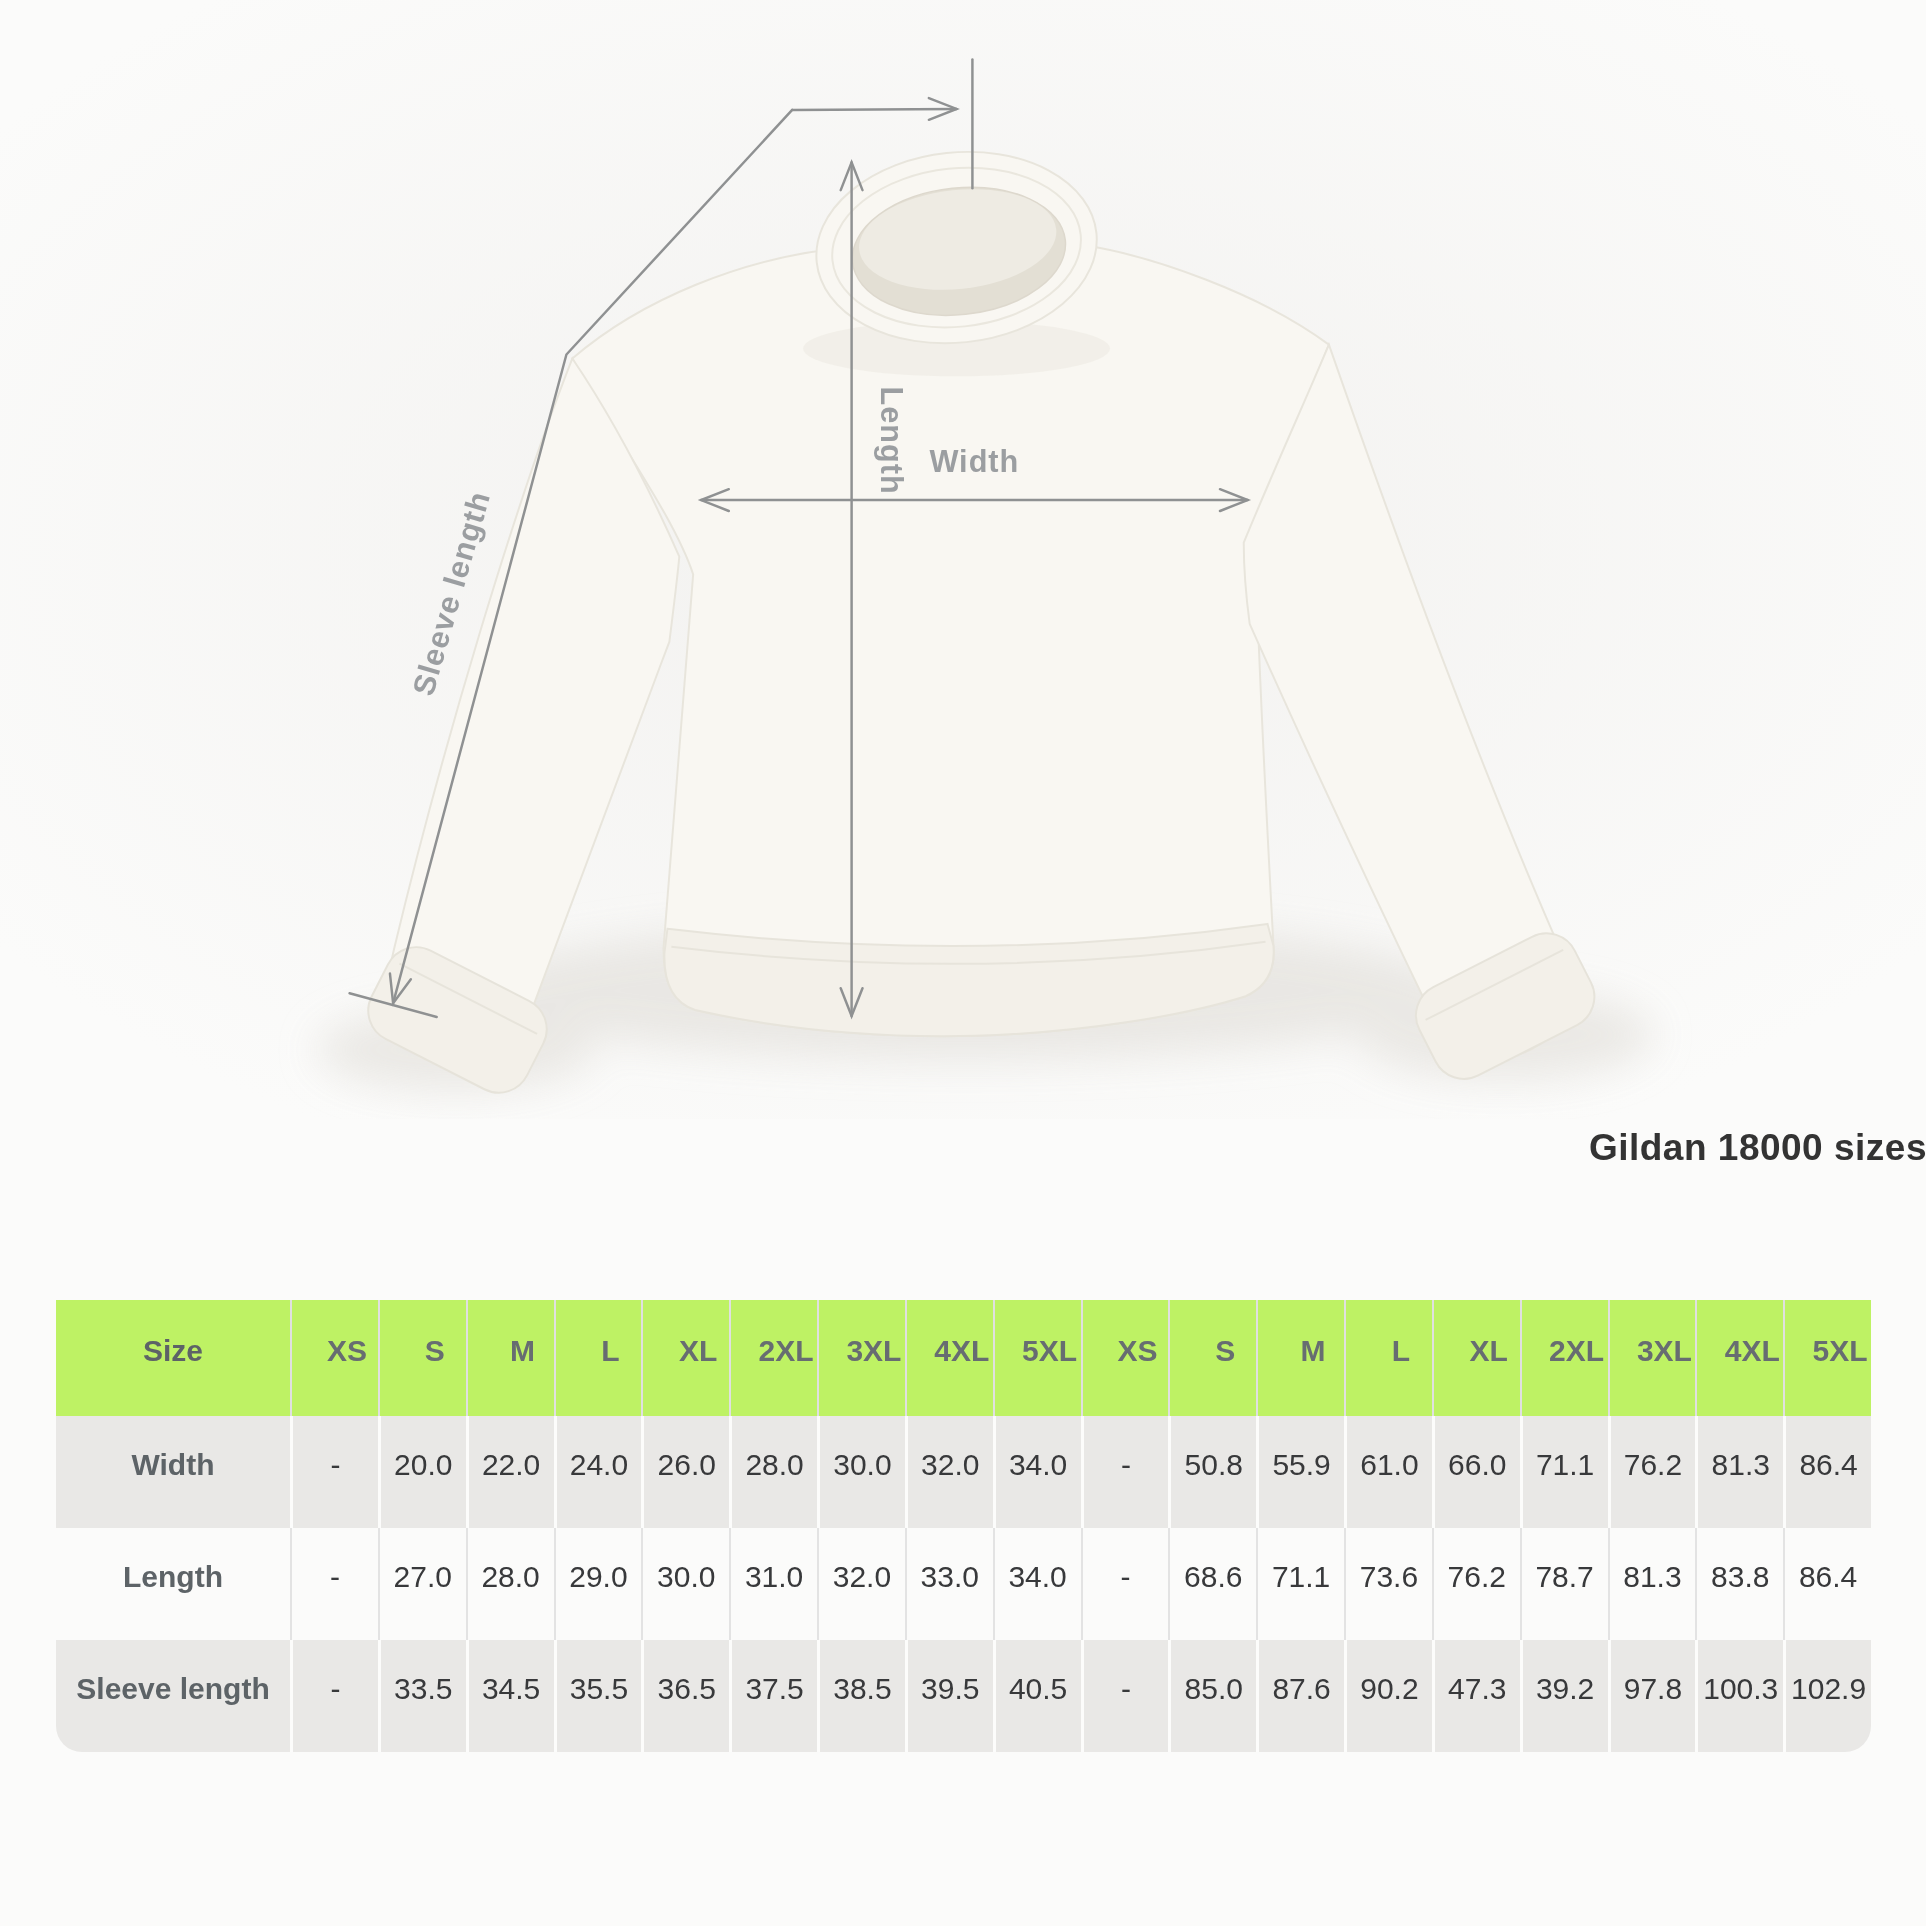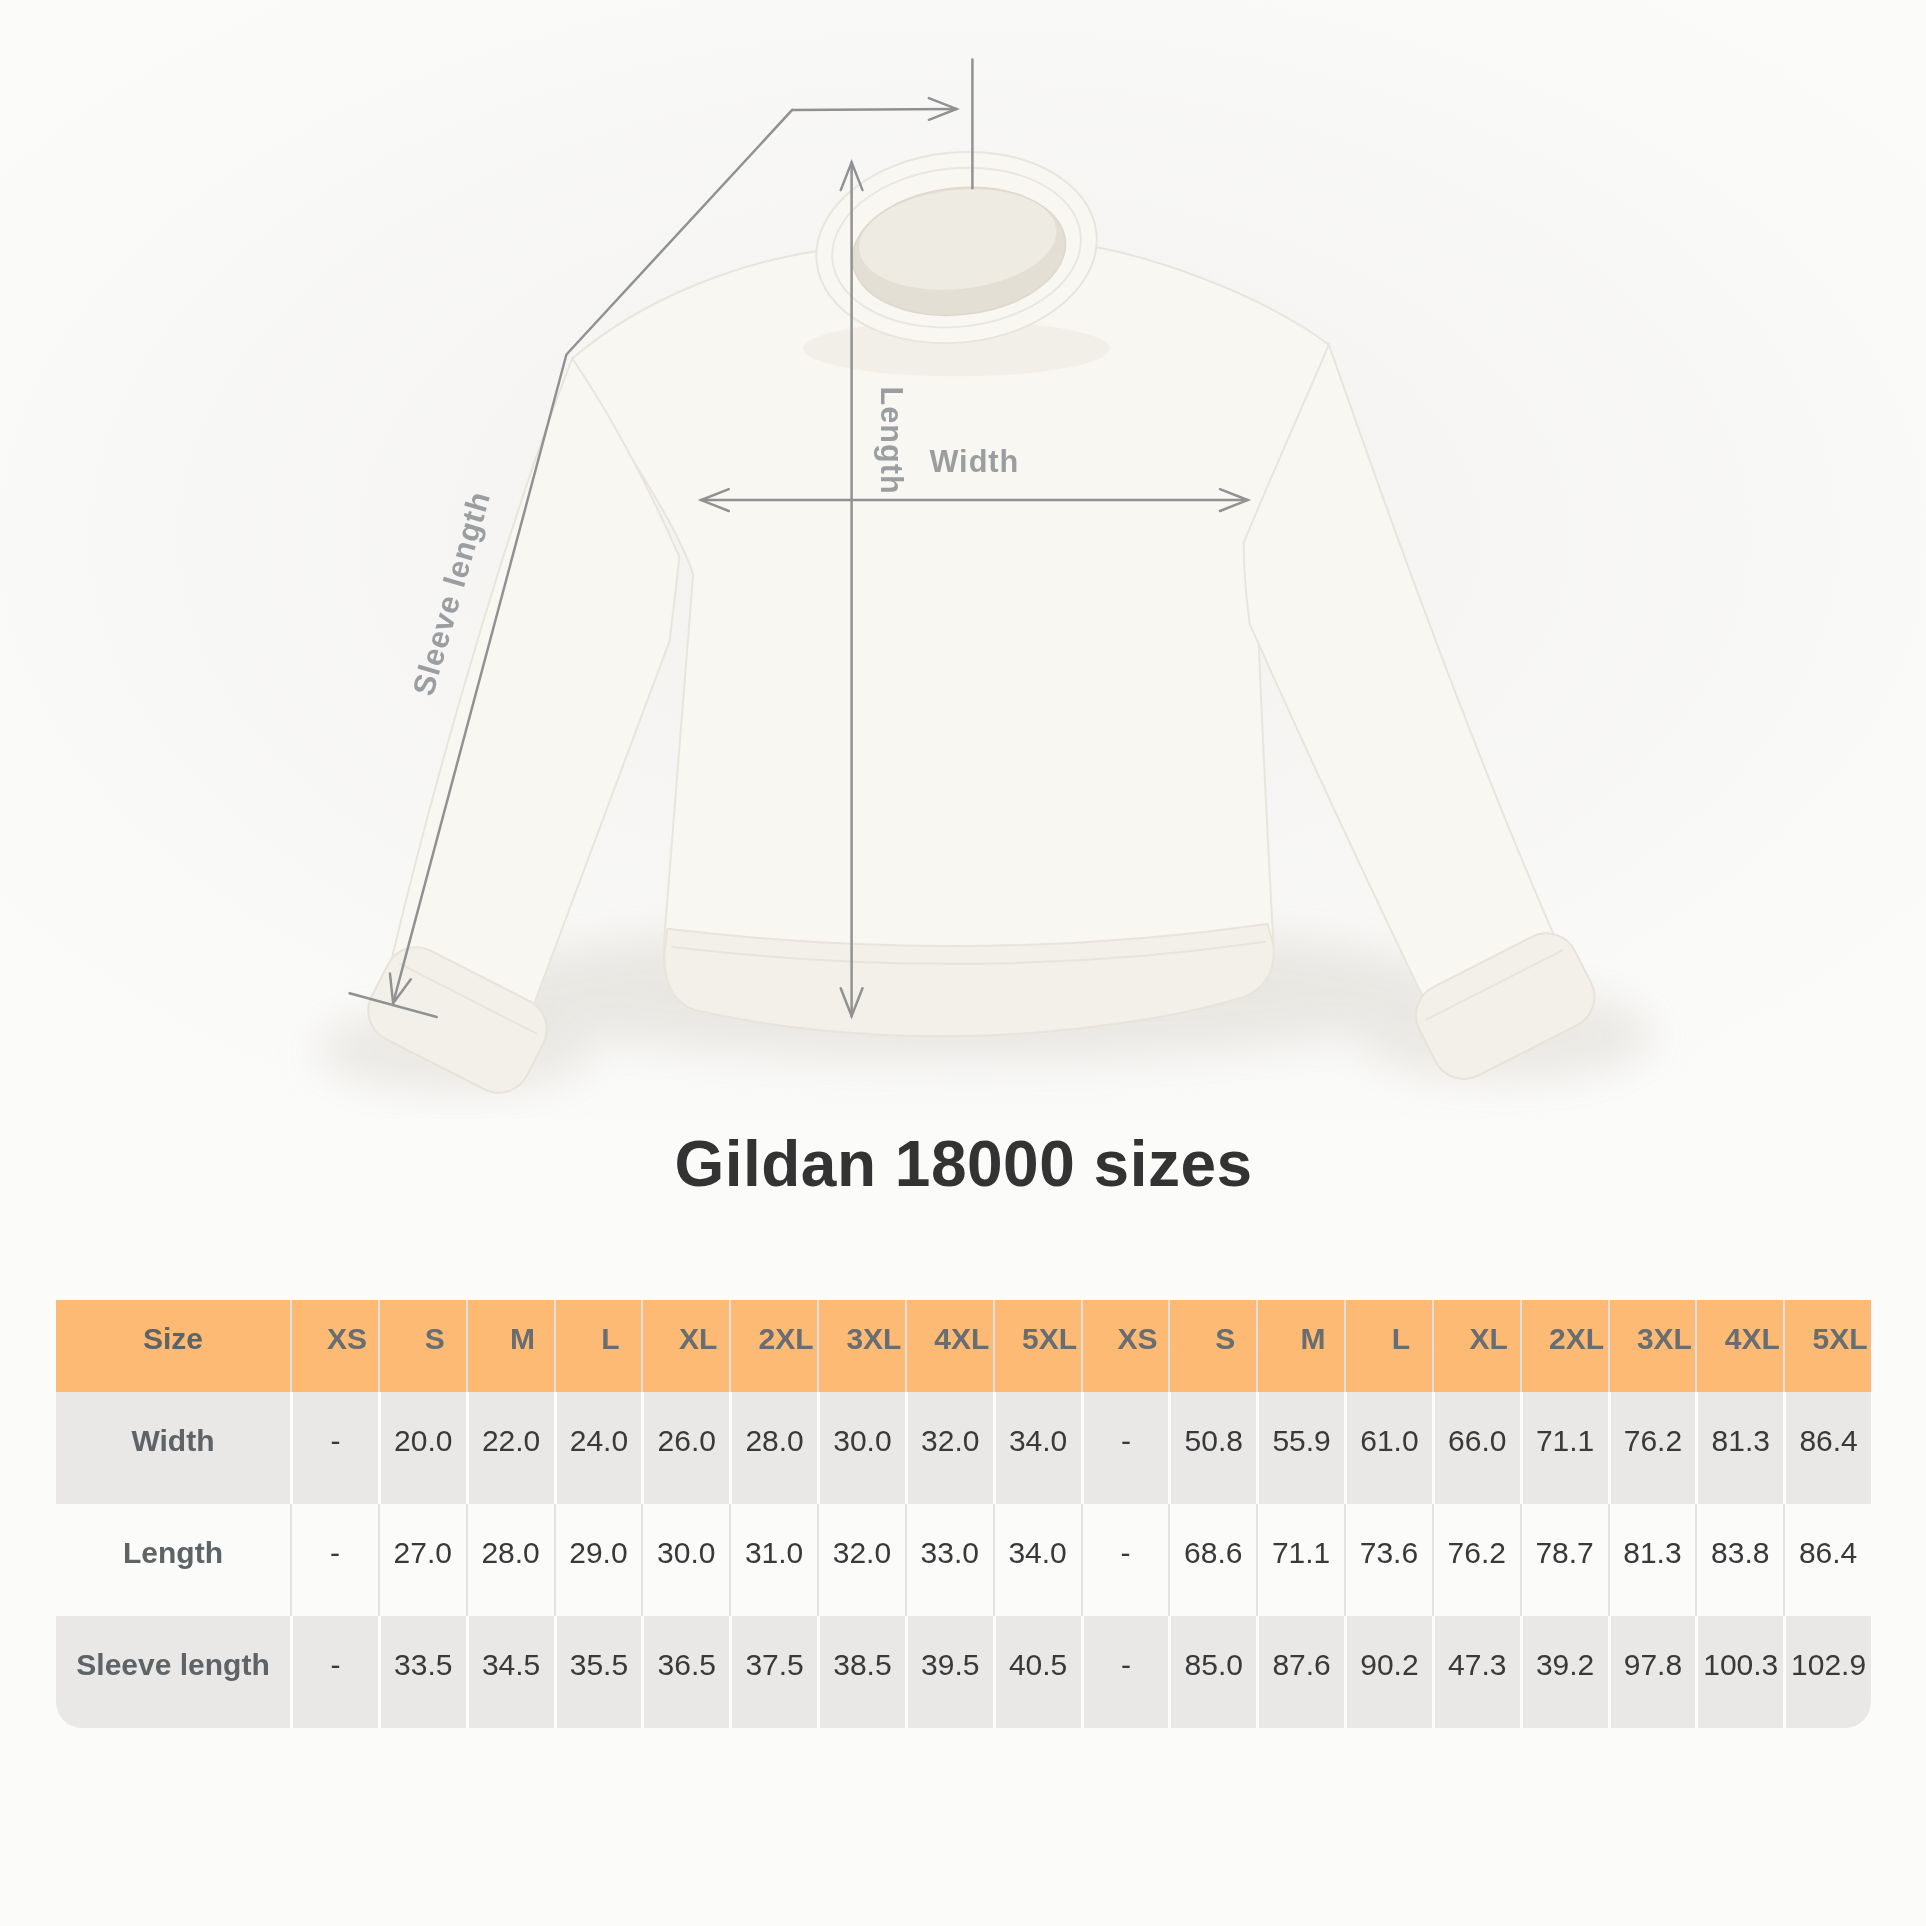--- a/index.html
+++ b/index.html
@@ -1,33 +1,33 @@
 <!DOCTYPE html>
 <html><head>
 <meta charset="utf-8">
 <style>
   html,body{margin:0;padding:0;background:#fbfbfa;}
   .canvas{position:relative;width:1927px;height:1927px;background:#fbfbfa;overflow:hidden;
           font-family:"Liberation Sans", sans-serif;}
   
   .photo{position:absolute;top:0;left:0;width:1927px;height:1119px;}
   
-  .title{position:absolute;top:1127px;left:0;width:100%;text-align:center;
-         font-size:64px;font-weight:700;color:#333333;letter-spacing:0.5px;}
+  .title{position:absolute;top:1127px;left:0;width:100%;text-align:right;
+         font-size:37px;font-weight:700;color:#333333;letter-spacing:0.5px;}
   .subtitle{position:absolute;top:1192px;left:0;width:100%;text-align:center;
             font-size:28px;font-style:italic;color:#666666;}
   
   .tbl{position:absolute;top:1300px;left:56px;width:1815px;}
   .band{display:grid;grid-template-columns:1024px 791px;height:134px;
         background:#e9e8e6;border-radius:26px 26px 0 0;}
   .band .grp{display:flex;flex-direction:column;align-items:center;justify-content:center;gap:6px;}
   .grp .g1{font-size:38px;font-weight:700;font-style:italic;color:#666c70;}
   .grp .g2{font-size:28px;font-style:italic;color:#6d7376;}
   .row{display:grid;grid-template-columns:234px repeat(18,1fr);}
-  .row.hd{height:92px;background:#fdba74;}
+  .row.hd{height:116px;background:#bef264;}
   .row.dt{height:112px;}
   .row.shade{background:#e9e8e6;}
   .row.last{border-radius:0 0 26px 26px;overflow:hidden;}
   .c{display:flex;align-items:center;justify-content:center;padding-bottom:14px;}
   .row.hd .c + .c{border-left:2px solid #e0e0e0;}
   .row.dt.white .c + .c{border-left:2px solid #e3e3e3;}
   .row.shade .c + .c{border-left:3px solid #fcfcfb;}
   .c.lab{font-size:30px;font-weight:700;color:#5d6367;}
   .c.szh{font-size:30px;font-weight:700;color:#676d71;padding-left:24px;}
   .c.v{font-size:30px;color:#38393b;}

